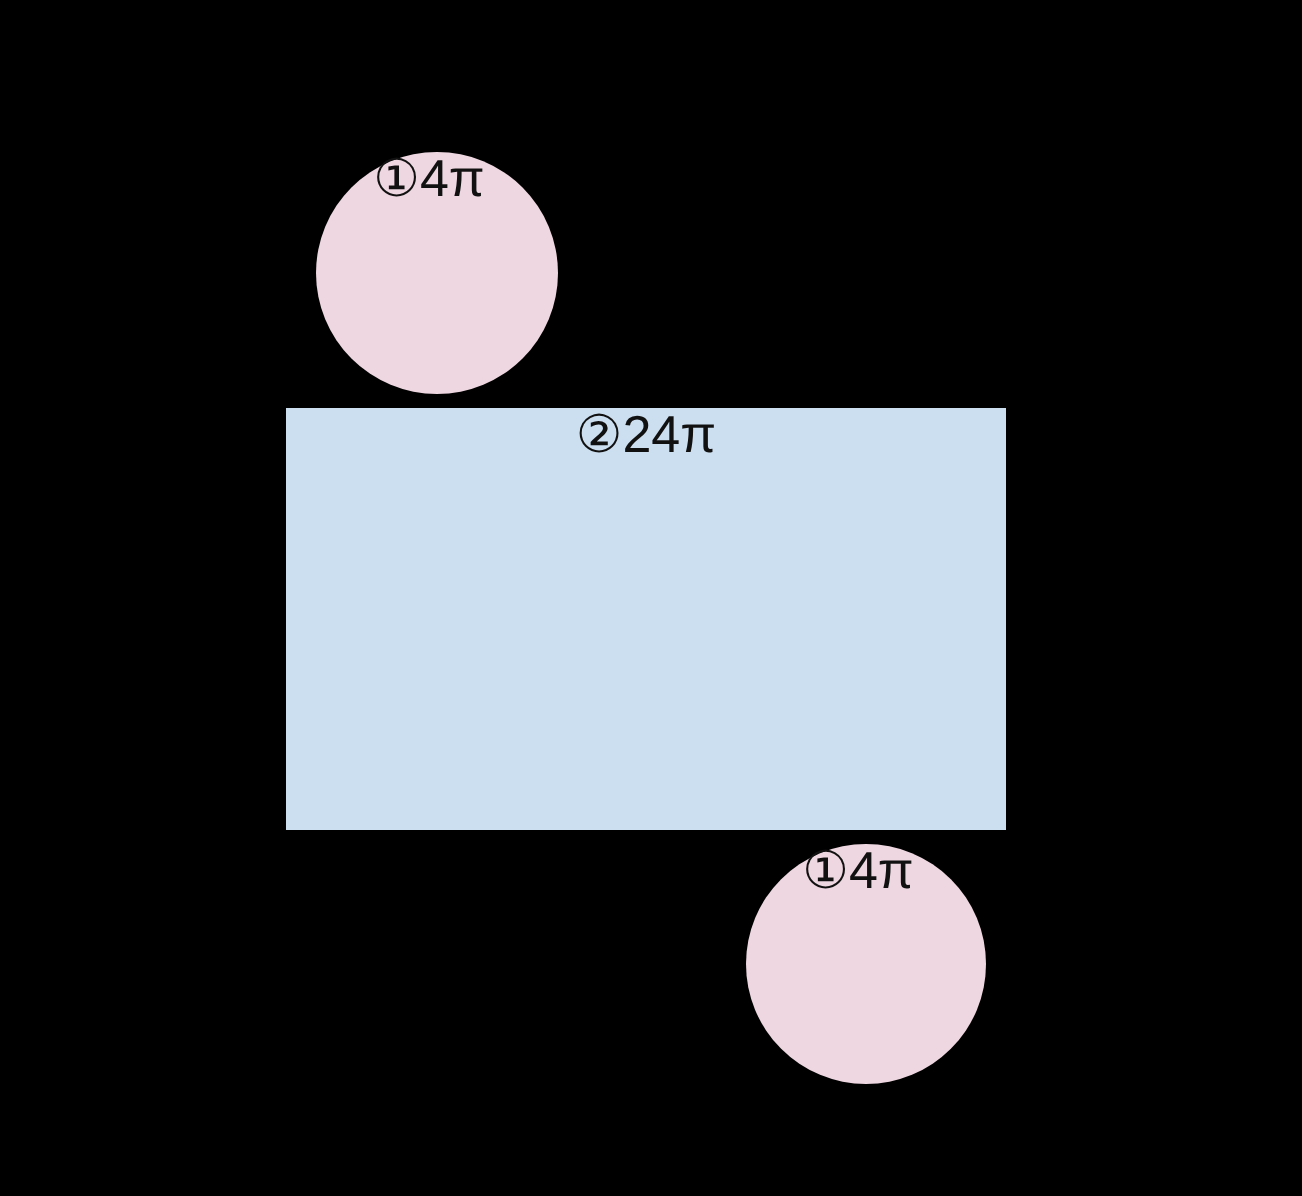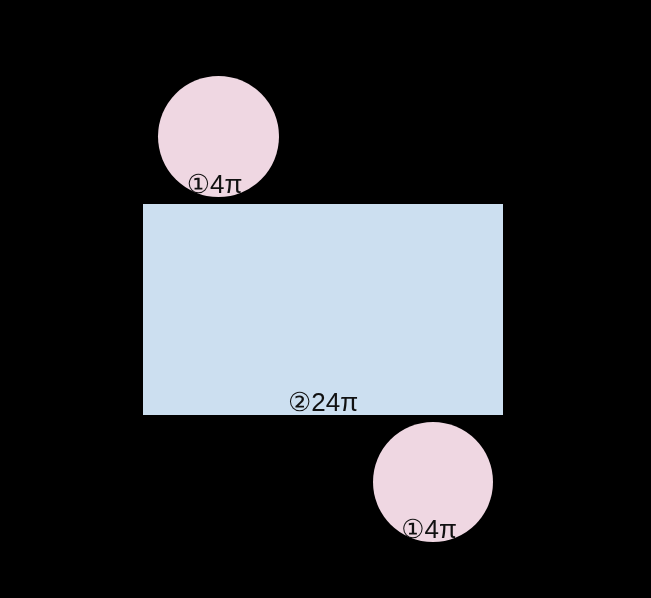--- a/index.html
+++ b/index.html
@@ -13,21 +13,21 @@
   #stage {
     position: relative;
     width: 651px;
     height: 598px;
     background: #000000;
     overflow: hidden;
   }
   .shape {
     position: absolute;
     display: flex;
-    align-items: flex-end;
+    align-items: flex-start;
     justify-content: center;
     box-sizing: border-box;
   }
   .circle {
     border-radius: 50%;
   }
   .shape-label {
     font-family: "Liberation Sans", sans-serif;
     font-size: 26px;
     line-height: 1;

